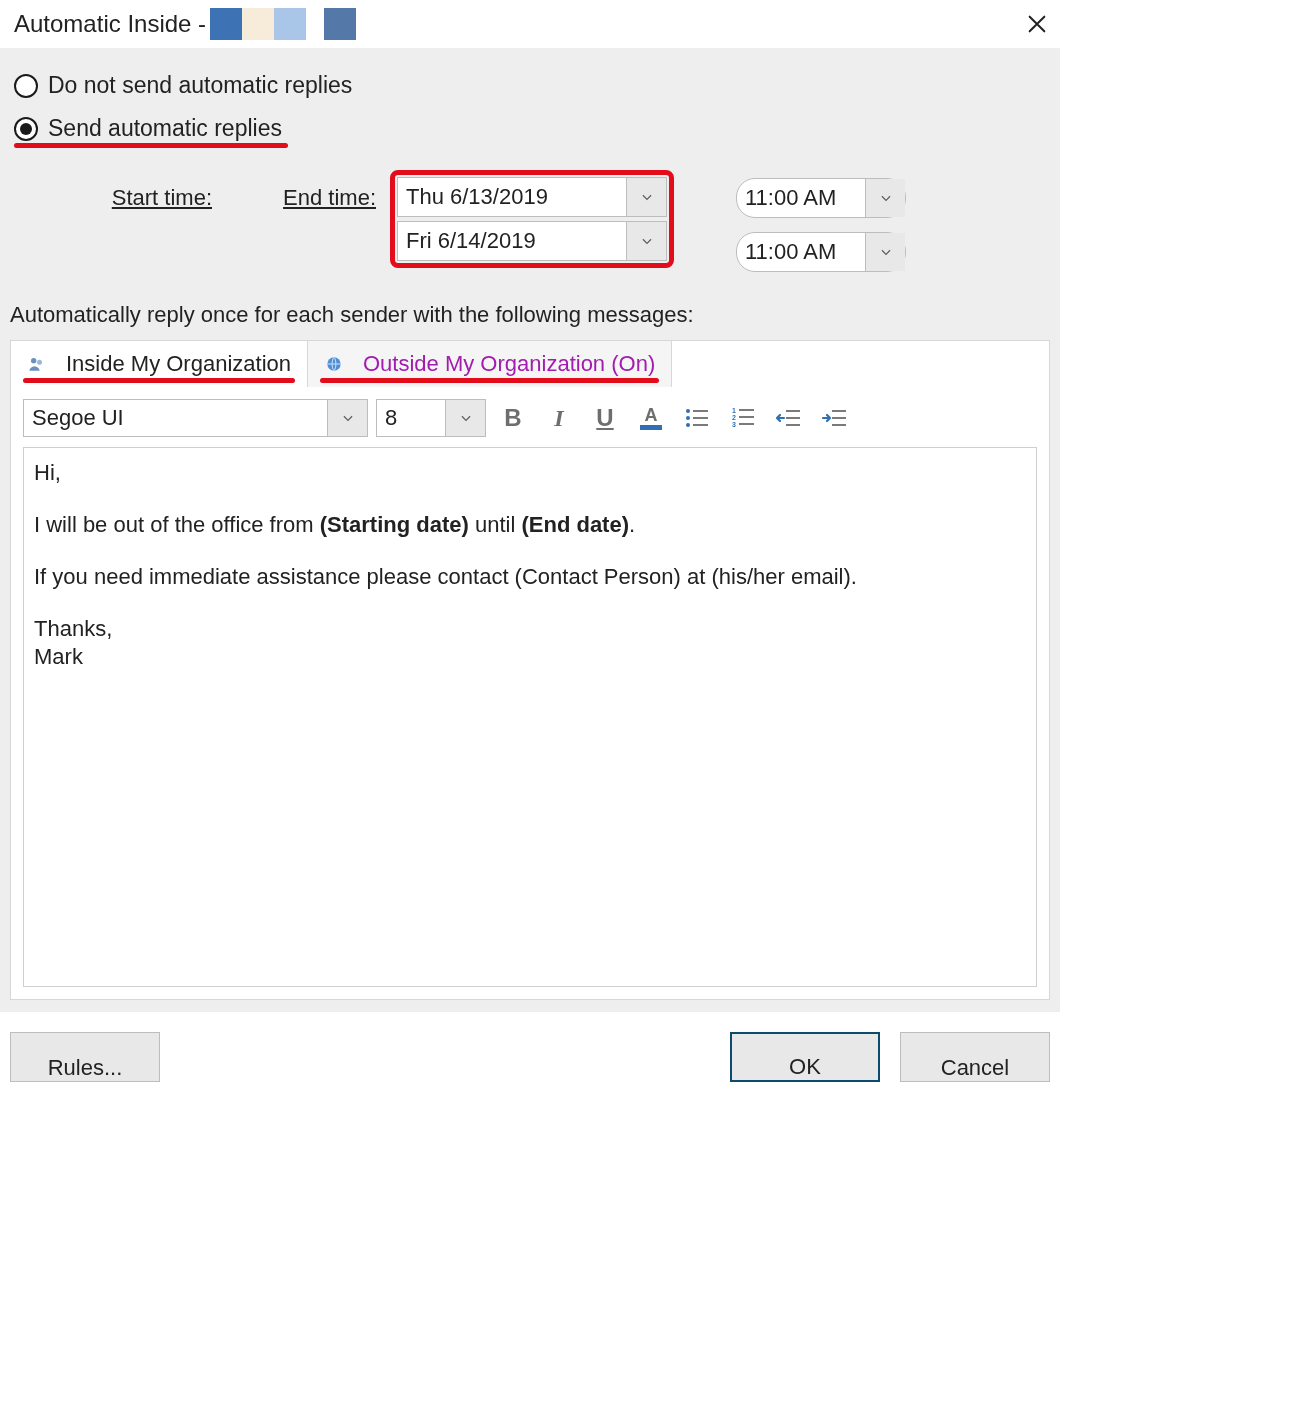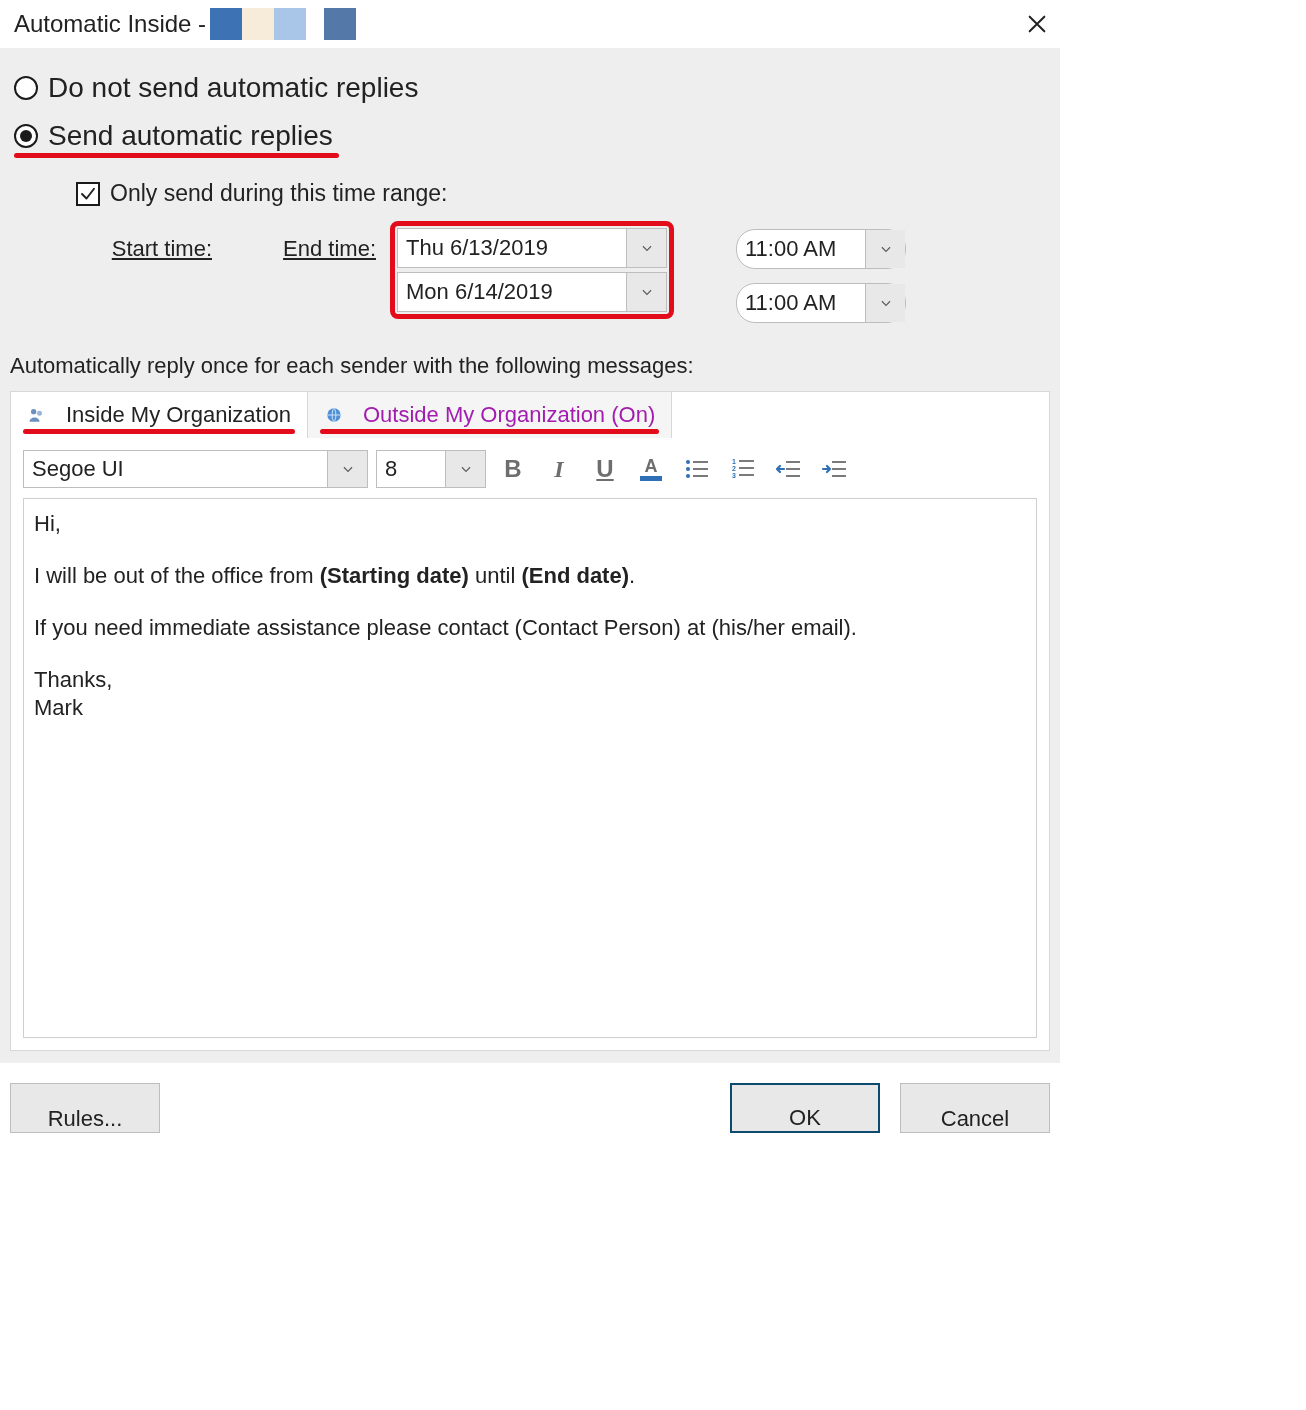--- a/index.html
+++ b/index.html
@@ -35,21 +35,21 @@
     display: flex; align-items: center; justify-content: center;
     cursor: pointer;
   }
   .close-x svg { width: 22px; height: 22px; }
 
   .body-area {
     background: #eeeeee;
     padding: 18px 10px 12px 10px;
   }
 
-  .radio-row { display: flex; align-items: center; gap: 10px; margin: 6px 0 10px 4px; font-size: 28px; }
+  .radio-row { display: flex; align-items: center; gap: 10px; margin: 6px 0 10px 4px; font-size: 23px; }
   .radio-row.underlined { position: relative; display: inline-flex; }
   .radio-row.underlined::after {
     content: "";
     position: absolute;
     left: 0; right: -6px; bottom: -6px;
     height: 5px;
     background: #e30c1a;
     border-radius: 3px;
   }
   .radio-outer {
@@ -191,46 +191,38 @@
     <div>
       <div class="radio-row underlined">
         <span class="radio-outer">
             <span class="dot"></span>
           </span>
         <span>Send automatic replies</span>
       </div>
     </div>
 
     <div class="indent-block">
-      <div class="check-row">
-        <span class="checkbox">
-          <svg viewBox="0 0 24 24">
-              <path d="M4 12 L10 18 L20 5" stroke="#222" stroke-width="2.6" fill="none" stroke-linecap="round" stroke-linejoin="round"></path>
-            </svg>
-        </span>
-        <span>Only send during this time range:</span>
-      </div>
 
       <div style="display:flex; align-items:flex-start;">
         <div style="display:flex; flex-direction:row; gap:14px; padding-top:8px;text-decoration:underline;">
           <div class="time-label" style="height:40px; display:flex; align-items:center; justify-content:flex-end;">Start time:</div>
           <div class="time-label" style="height:40px; display:flex; align-items:center; justify-content:flex-end;">End time:</div>
         </div>
 
         <div class="date-wrap">
           <div class="combo date-col">
             <span class="combo-text">Thu 6/13/2019</span>
             <span class="combo-btn">
               <svg viewBox="0 0 24 24">
                   <path d="M5 9 L12 16 L19 9" stroke="currentColor" stroke-width="2" fill="none"></path>
                 </svg>
             </span>
           </div>
           <div class="combo date-col">
-            <span class="combo-text">Mon 6/14/2019</span>
+            <span class="combo-text">Fri 6/14/2019</span>
             <span class="combo-btn">
               <svg viewBox="0 0 24 24">
                   <path d="M5 9 L12 16 L19 9" stroke="currentColor" stroke-width="2" fill="none"></path>
                 </svg>
             </span>
           </div>
         </div>
 
         <div style="display:flex; flex-direction:column; gap:14px; padding-top:8px;">
           <div class="combo time-col">

